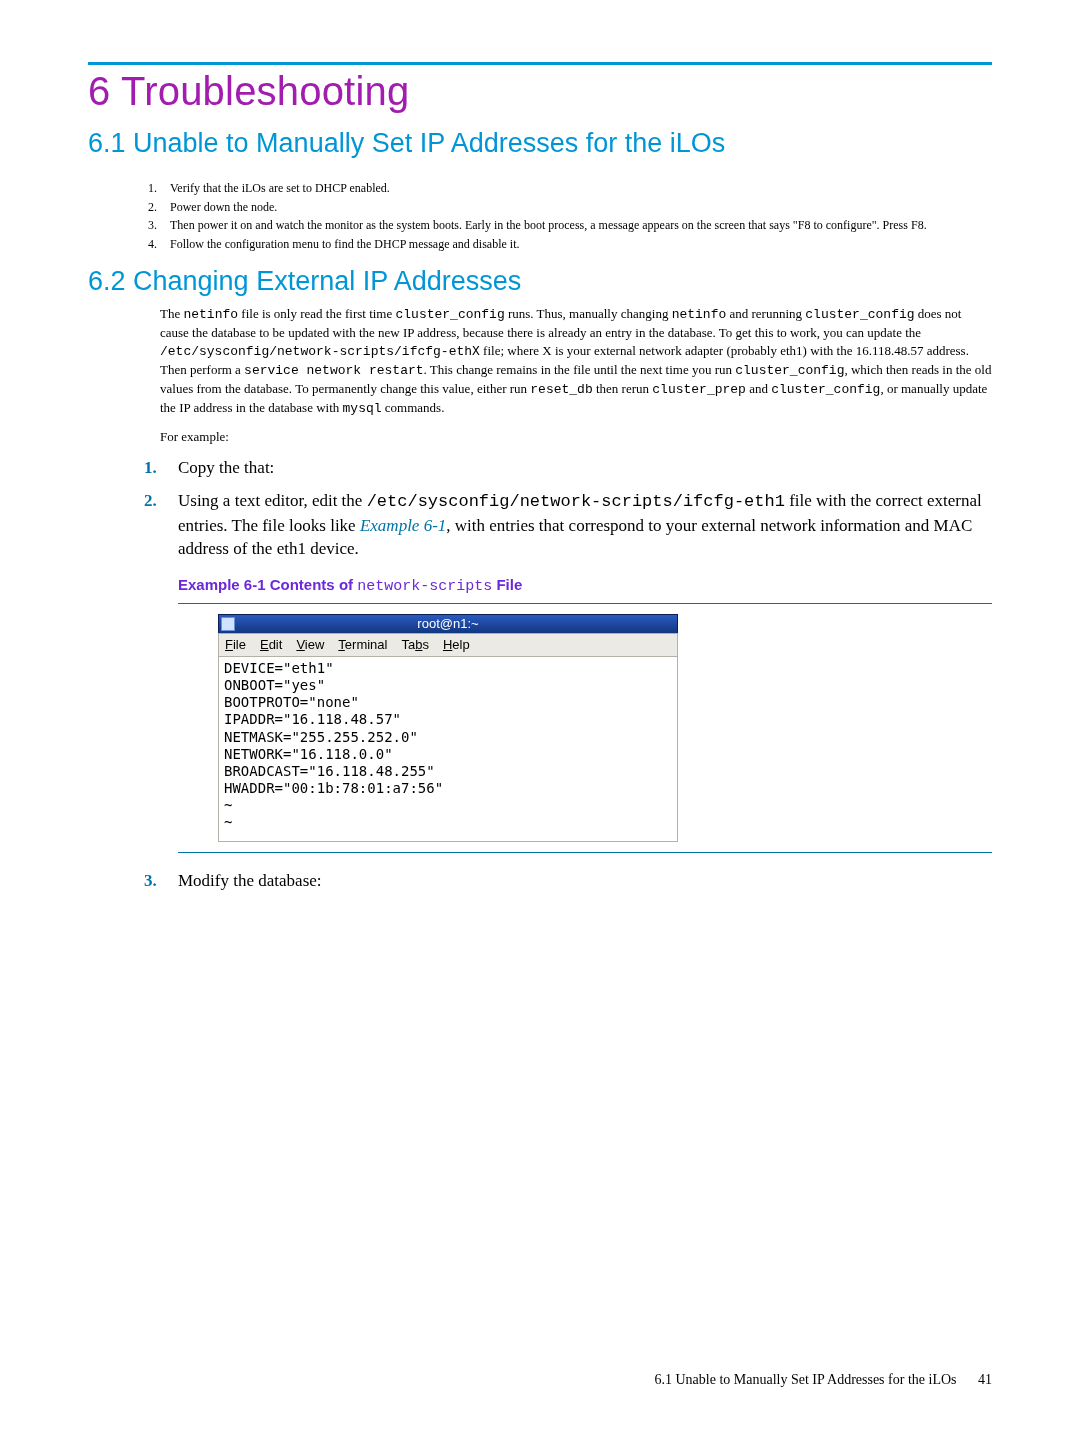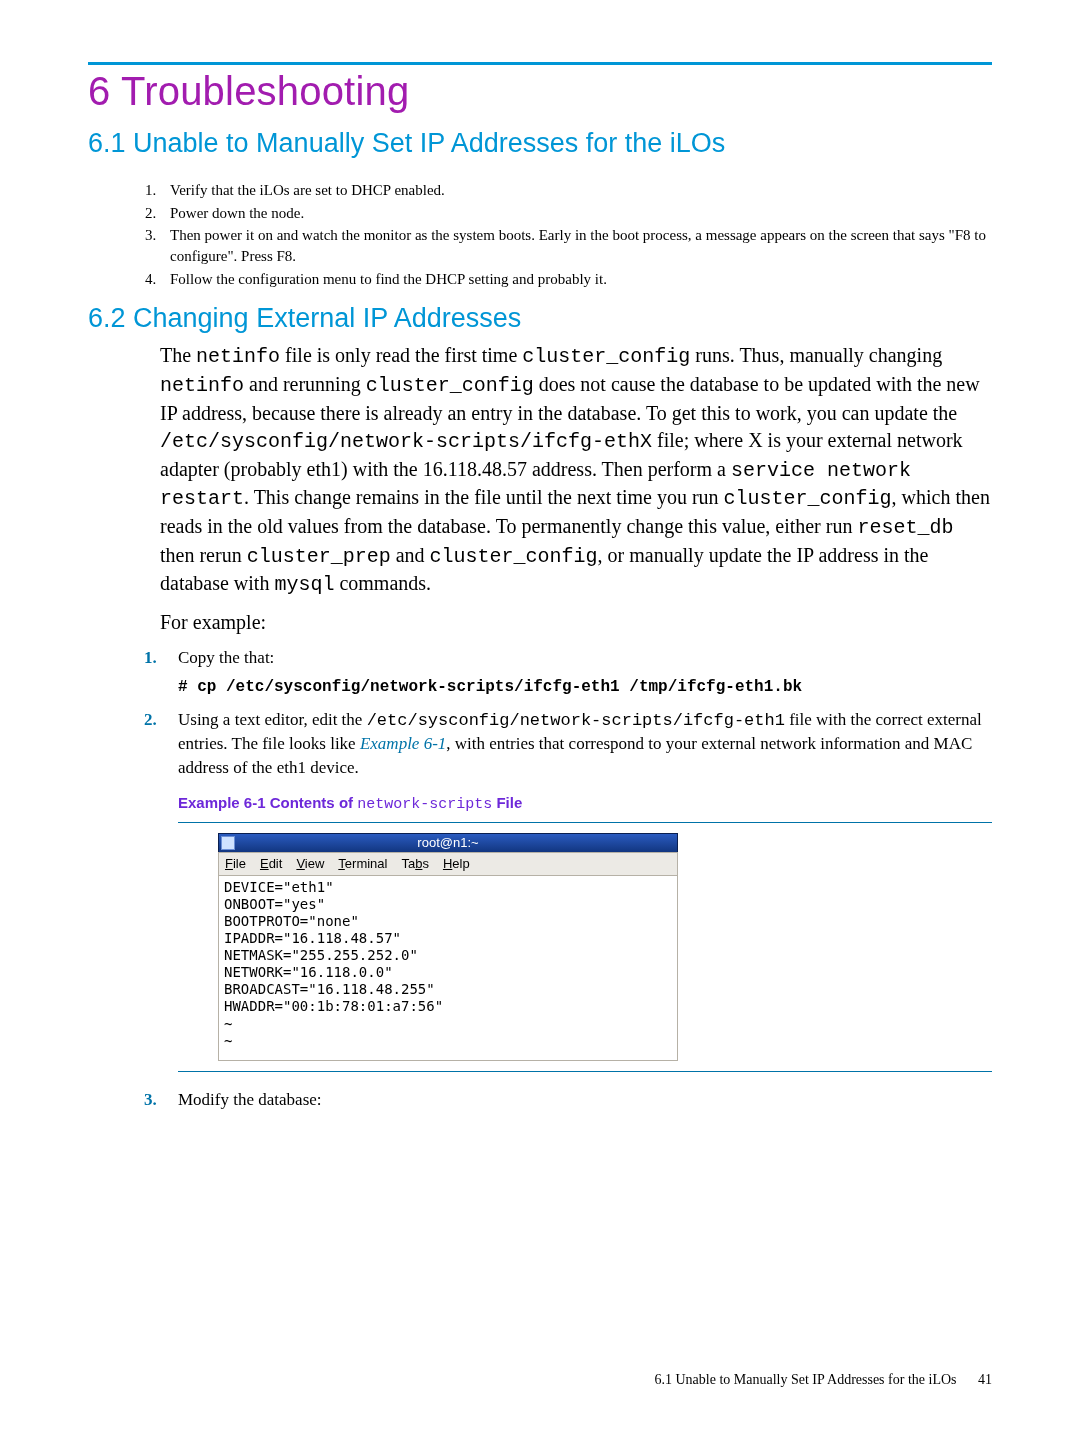--- a/index.html
+++ b/index.html
@@ -31,27 +31,27 @@
   h2.section {
     font-family: 'Segoe UI Light','Helvetica Neue',Arial,sans-serif;
     font-weight: 300;
     color: #0096d6;
     font-size: 27px;
     margin: 14px 0 8px 0;
   }
   ol.plain {
     margin: 21px 0 10px 72px;
     padding: 0;
-    font-size: 15px;
+    font-size: 12px;
     line-height: 1.38;
   }
   ol.plain li { margin-bottom: 2px; padding-left: 10px; }
   .body-block {
     margin-left: 72px;
-    font-size: 20px;
+    font-size: 13px;
     line-height: 1.38;
   }
   .body-block p { margin: 0 0 10px 0; }
   code, .mono { font-family: 'Courier New', monospace; }
   ol.boldnum {
     list-style: none;
     counter-reset: bn;
     margin: 6px 0 10px 56px;
     padding: 0;
     font-size: 17px;
@@ -151,38 +151,35 @@
 <div class="page">
   <div class="top-rule"></div>
 
   <h1 class="chapter">6 Troubleshooting</h1>
 
   <h2 class="section">6.1 Unable to Manually Set IP Addresses for the iLOs</h2>
   <ol class="plain">
     <li>Verify that the iLOs are set to DHCP enabled.</li>
     <li>Power down the node.</li>
     <li>Then power it on and watch the monitor as the system boots. Early in the boot process, a message appears on the screen that says "F8 to configure". Press F8.</li>
-    <li>Follow the configuration menu to find the DHCP setting and probably it.</li>
+    <li>Follow the configuration menu to find the DHCP message and disable it.</li>
   </ol>
 
   <h2 class="section">6.2 Changing External IP Addresses</h2>
 
   <div class="body-block">
     <p>
       <span>The </span><code class="mono">netinfo</code><span> file is only read the first time </span><code class="mono">cluster_config</code><span> runs. Thus, manually changing </span><code class="mono">netinfo</code><span> and rerunning </span><code class="mono">cluster_config</code><span> does not cause the database to be updated with the new IP address, because there is already an entry in the database. To get this to work, you can update the </span><code class="mono">/etc/sysconfig/network-scripts/ifcfg-ethX</code><span> file; where X is your external network adapter (probably eth1) with the 16.118.48.57 address. Then perform a </span><code class="mono">service network restart</code><span>. This change remains in the file until the next time you run </span><code class="mono">cluster_config</code><span>, which then reads in the old values from the database. To permanently change this value, either run </span><code class="mono">reset_db</code><span> then rerun </span><code class="mono">cluster_prep</code><span> and </span><code class="mono">cluster_config</code><span>, or manually update the IP address in the database with </span><code class="mono">mysql</code><span> commands.</span>
     </p>
     <p>For example:</p>
   </div>
 
   <ol class="boldnum">
     <li>
       <span>Copy the that:</span>
-      <div class="cmd">
-        <span># </span><span>cp /etc/sysconfig/network-scripts/ifcfg-eth1 /tmp/ifcfg-eth1.bk</span>
-      </div>
     </li>
     <li>
       <span>Using a text editor, edit the </span><code class="mono">/etc/sysconfig/network-scripts/ifcfg-eth1</code><span> file with the correct external entries. The file looks like </span><a class="xref">Example 6-1</a><span>, with entries that correspond to your external network information and MAC address of the eth1 device.</span>
 
       <div class="example-title">
         <span>Example 6-1 Contents of </span><span class="mono">network-scripts</span><span> File</span>
       </div>
       <div class="thin-rule"></div>
 
       <div class="term-wrap">

